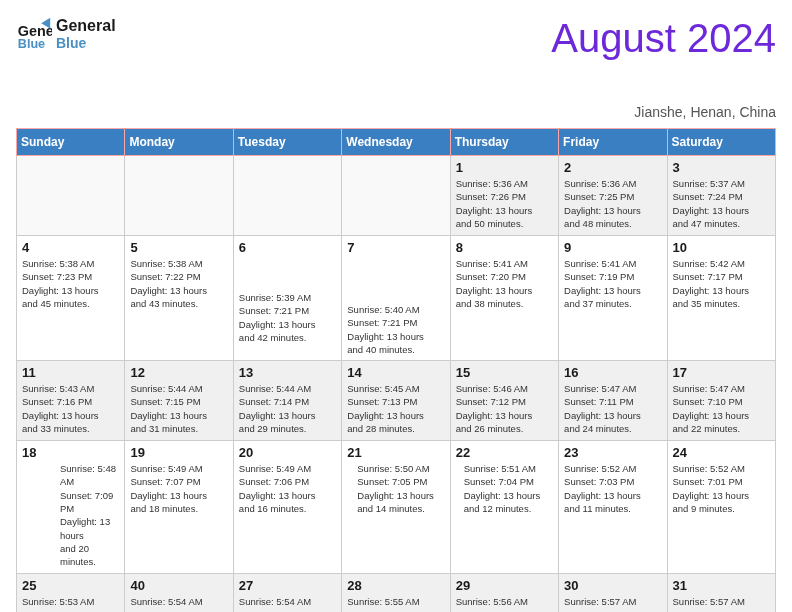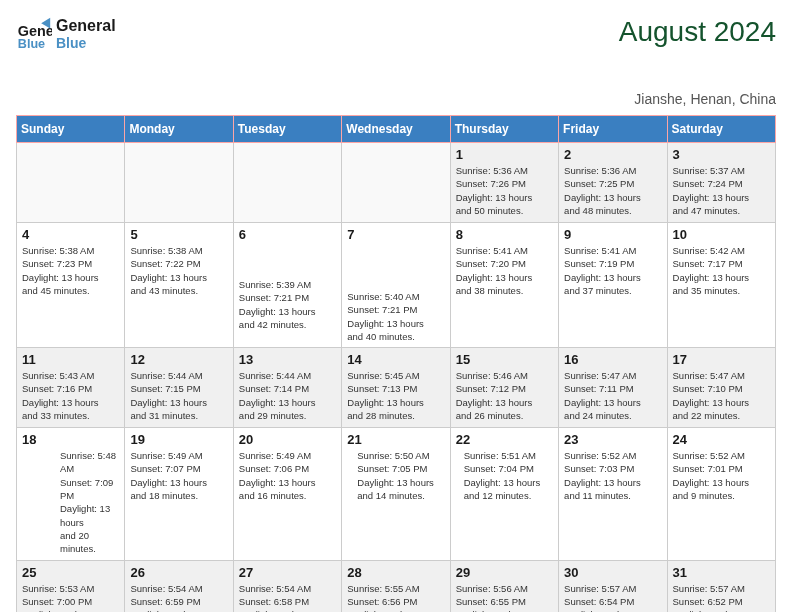--- a/index.html
+++ b/index.html
@@ -22,23 +22,23 @@
       gap: 4px;
     }
     .logo-icon {
       width: 36px;
       height: 36px;
     }
     .title-block {
       text-align: right;
     }
     .month-title {
-      font-size: 28px;
+      font-size: 40px;
       font-weight: 300;
-      color: #14532d;
+      color: #6d28d9;
     }
     .location {
       font-size: 14px;
       color: #555;
       margin-top: 43px;
     }
     table {
       width: 100%;
       border-collapse: collapse;
       table-layout: fixed;
@@ -296,21 +296,21 @@
       </tr>
       <tr>
         <td class="shaded">
           <span class="day-number">25</span>
           <div class="day-info" style="white-space: pre-line;">Sunrise: 5:53 AM
 Sunset: 7:00 PM
 Daylight: 13 hours
 and 7 minutes.</div>
         </td>
         <td class="shaded">
-          <span class="day-number">26</span>
+          <span class="day-number">40</span>
           <div class="day-info" style="white-space: pre-line;">Sunrise: 5:54 AM
 Sunset: 6:59 PM
 Daylight: 13 hours
 and 5 minutes.</div>
         </td>
         <td class="shaded">
           <span class="day-number">27</span>
           <div class="day-info" style="white-space: pre-line;">Sunrise: 5:54 AM
 Sunset: 6:58 PM
 Daylight: 13 hours

